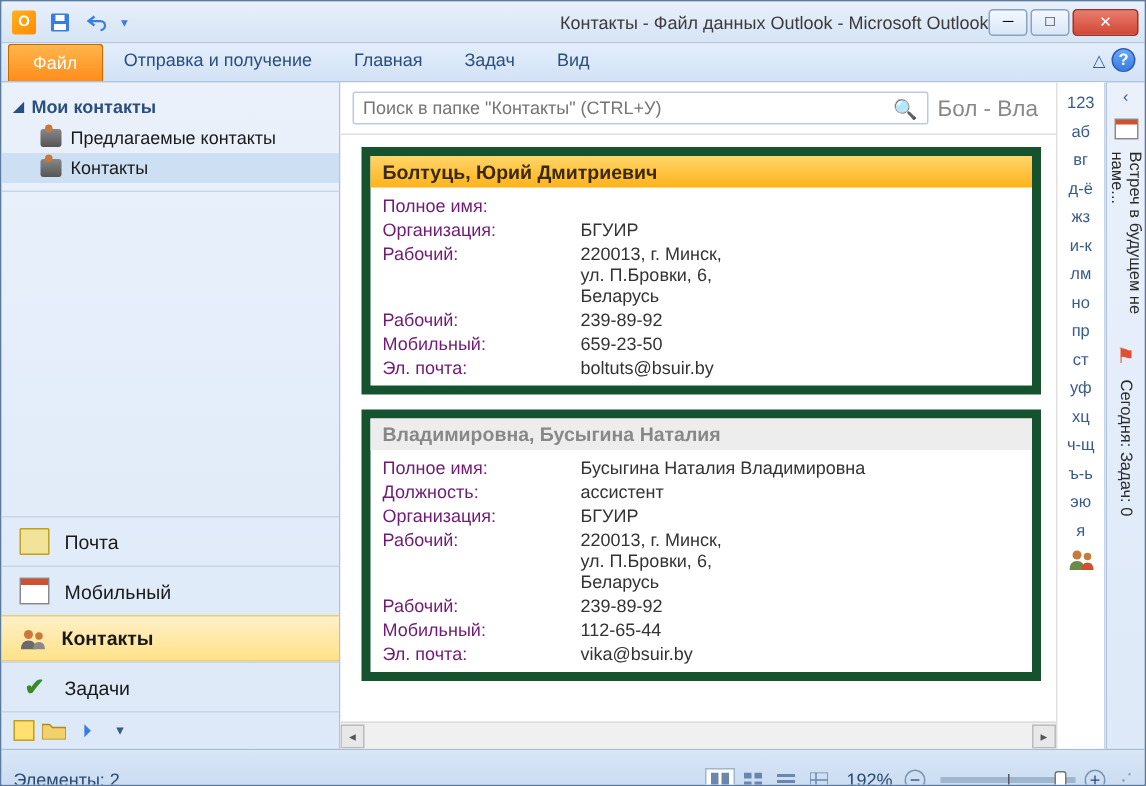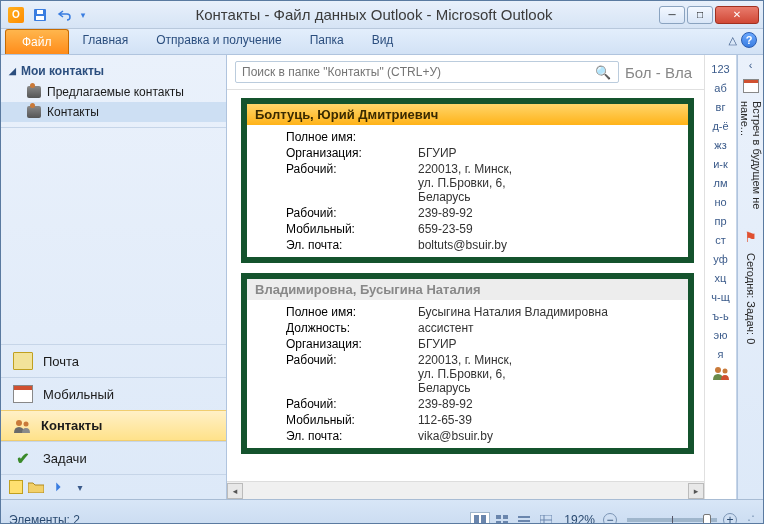--- a/index.html
+++ b/index.html
@@ -3,21 +3,21 @@
 <meta charset="utf-8">
 <style>
   * { box-sizing: border-box; margin: 0; padding: 0; }
   body { font-family: "Segoe UI", Tahoma, sans-serif; font-size: 12px; background: #fff; width: 764px; height: 524px; overflow: hidden; position: relative; border: 1px solid #5a7aa0; }
   
   
   .titlebar { height: 28px; background: linear-gradient(#e8f0fb, #d6e4f5); display: flex; align-items: center; padding: 0 4px; border-bottom: 1px solid #b8c8dc; }
   .titlebar .qat { display: flex; gap: 2px; align-items: center; }
   .qat-btn { width: 22px; height: 20px; display: flex; align-items: center; justify-content: center; border-radius: 2px; }
   .o-icon { width: 16px; height: 16px; background: linear-gradient(135deg,#ffb020,#ff8c00); border-radius: 2px; display: flex; align-items: center; justify-content: center; color: #fff; font-weight: bold; font-size: 10px; }
-  .title-text { flex: 1; text-align: center; color: #3b3b3b; font-size: 15px; }
+  .title-text { flex: 1; text-align: right; color: #3b3b3b; font-size: 12px; }
   .win-controls { display: flex; gap: 2px; }
   .win-btn { width: 28px; height: 18px; border: 1px solid #8aa3c0; background: linear-gradient(#f3f8ff,#d9e6f7); border-radius: 3px; display: flex; align-items: center; justify-content: center; font-size: 10px; }
   .win-btn.close { background: linear-gradient(#e97c6d,#d14836); color:#fff; border-color:#a03020; width: 44px;}
   .win-btn.min, .win-btn.max { width: 26px; }
   
   
   .ribbontabs { height: 26px; background: linear-gradient(#e3eefc,#d2e2f5); display: flex; align-items: flex-start; border-bottom: 1px solid #b0c4de; padding-left: 4px; position: relative;}
   .rtab { padding: 4px 14px; color: #2b4e7e; font-size: 12px; cursor: pointer; }
   .rtab.file { background: linear-gradient(#ffb64d,#ff8c1a); color: #fff; border-radius: 3px 3px 0 0; padding: 5px 16px; border: 1px solid #c66a00; border-bottom: none;}
   .rtabs-right { position: absolute; right: 6px; top: 3px; display: flex; gap: 4px; align-items: center;}
@@ -59,21 +59,21 @@
   .search-box .mag { color:#2a6fc9; font-size:13px;}
   .range-label { color:#888; font-size:15px; padding-right:4px;}
 
   .cards { flex:1; overflow:auto; padding: 8px 10px 8px 14px; }
   .card { border:6px solid #14532d; margin-bottom: 10px; background:#fff;}
   .card-head { padding:3px 8px; font-weight:bold; font-size:13px;}
   .card.sel .card-head { background: linear-gradient(#ffd56a,#ffb319); color:#3a2a00;}
   .card:not(.sel) .card-head { background:#ededed; color:#888;}
   .card-body { padding: 4px 0;}
   .crow { display:flex; padding:1px 8px; font-size:12px;}
-  .clab { width: 132px; color:#000000;margin-left:31px;}
+  .clab { width: 132px; color:#701a75;}
   .cval { flex:1; color:#333;}
   .cval.multi { white-space:pre-line;}
 
   .hscroll { height:18px; background:#f0f0f0; border-top:1px solid #ddd; display:flex; align-items:center;}
   .hscroll .hbtn { width:16px;height:16px; background:#e8e8e8;border:1px solid #bbb; display:flex;align-items:center;justify-content:center; font-size:9px; color:#555;}
   .hscroll .htrack { flex:1;}
 
   
   .alpha { width: 32px; background:#fff; border-left:1px solid #e0e0e0; display:flex; flex-direction:column; padding-top: 4px; overflow:hidden;}
   .alpha div { text-align:center; font-size:11px; color:#3a5a8a; padding:3.5px 0; cursor:pointer;}
@@ -122,23 +122,23 @@
   <div class="title-text">Контакты - Файл данных Outlook  -  Microsoft Outlook</div>
   <div class="win-controls">
     <div class="win-btn min">─</div>
     <div class="win-btn max">□</div>
     <div class="win-btn close">✕</div>
   </div>
 </div>
 
 <div class="ribbontabs">
   <div class="rtab file">Файл</div>
+  <div class="rtab">Отправка и получение</div>
   <div class="rtab">Главная</div>
-  <div class="rtab">Отправка и получение</div>
-  <div class="rtab">Папка</div>
+  <div class="rtab">Задач</div>
   <div class="rtab">Вид</div>
   <div class="rtabs-right">
     <span class="chev-up">△</span>
     <div class="help-btn">?</div>
   </div>
 </div>
 
 <div class="mainrow">
 
   <div class="leftnav">
@@ -219,21 +219,21 @@
                 <div class="cval multi">220013, г. Минск,
 ул. П.Бровки, 6,
 Беларусь</div>
               </div>
             <div class="crow">
                 <div class="clab">Рабочий:</div>
                 <div class="cval">239-89-92</div>
               </div>
             <div class="crow">
                 <div class="clab">Мобильный:</div>
-                <div class="cval">659-23-59</div>
+                <div class="cval">659-23-50</div>
               </div>
             <div class="crow">
                 <div class="clab">Эл. почта:</div>
                 <div class="cval">boltuts@bsuir.by</div>
               </div>
           </div>
         </div>
 
         <div class="card">
           <div class="card-head">Владимировна, Бусыгина Наталия</div>
@@ -255,21 +255,21 @@
                 <div class="cval multi">220013, г. Минск,
 ул. П.Бровки, 6,
 Беларусь</div>
               </div>
             <div class="crow">
                 <div class="clab">Рабочий:</div>
                 <div class="cval">239-89-92</div>
               </div>
             <div class="crow">
                 <div class="clab">Мобильный:</div>
-                <div class="cval">112-65-39</div>
+                <div class="cval">112-65-44</div>
               </div>
             <div class="crow">
                 <div class="clab">Эл. почта:</div>
                 <div class="cval">vika@bsuir.by</div>
               </div>
           </div>
         </div>
 
       </div>
       <div class="hscroll">

